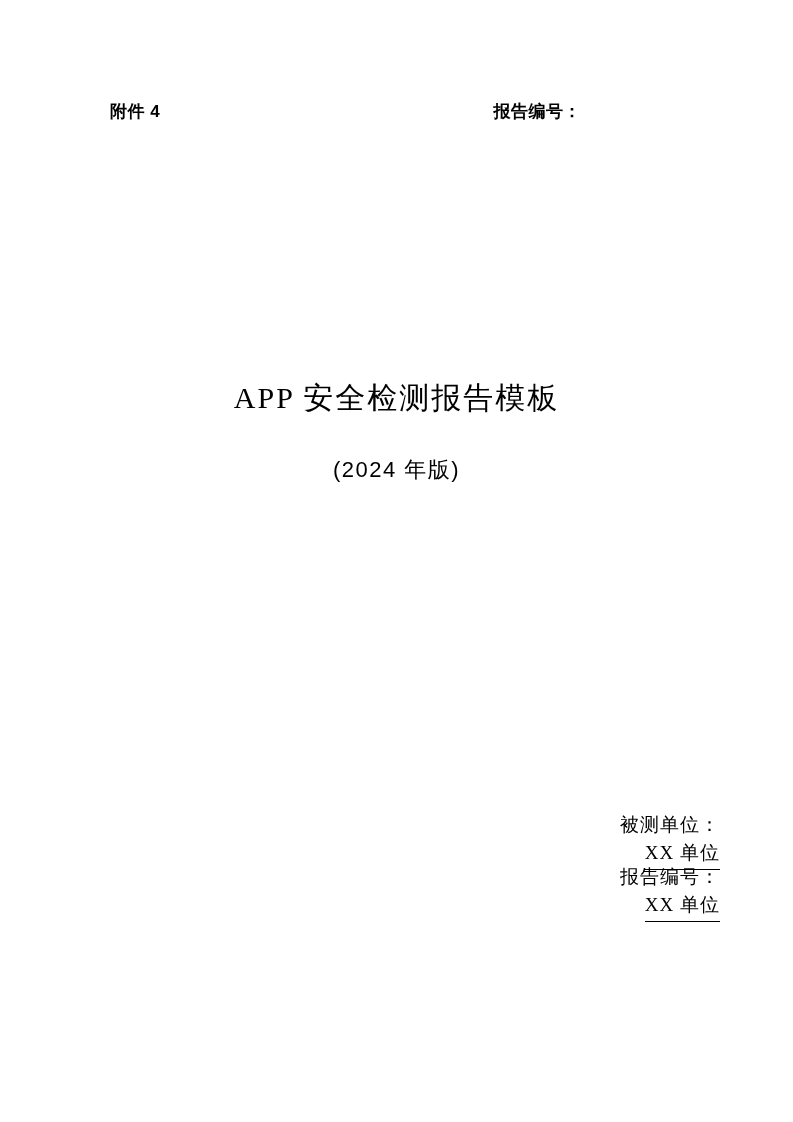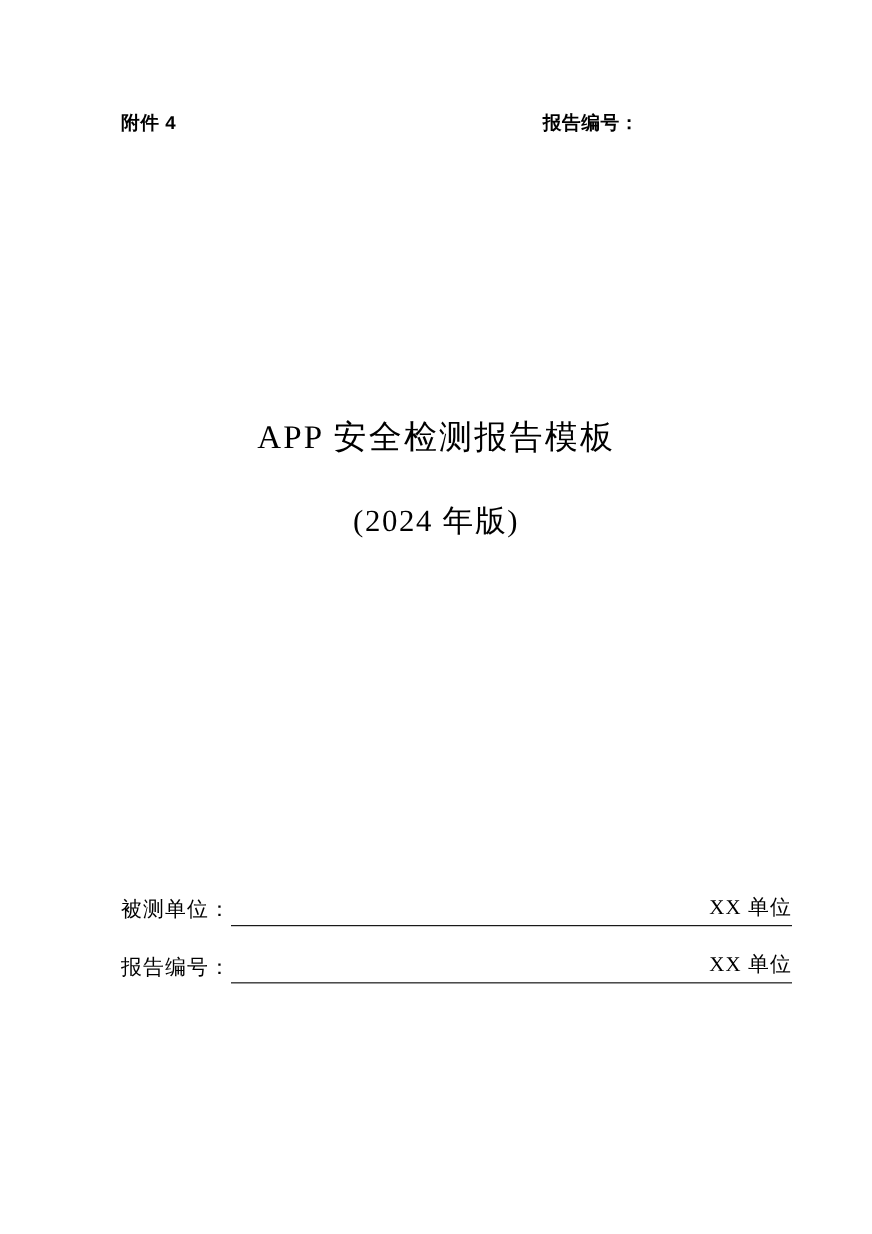--- a/index.html
+++ b/index.html
@@ -55,37 +55,38 @@
     text-align: center;
   }
   .doc-title {
     font-family: "Liberation Serif", serif;
     font-size: 30px;
     letter-spacing: 2px;
     line-height: 1.3;
   }
   .doc-subtitle {
     margin-top: 38px;
-    font-family: Liberation Serif, serif;
-    font-size: 28px;
+    font-family: Liberation Sans, sans-serif;
+    font-size: 22px;
     letter-spacing: 1.5px;
   }
 
   
   .fields {
     position: absolute;
     top: 812px;
     left: 110px;
     width: 610px;
   }
   .field-row {
     display: flex;
     align-items: flex-end;
     margin-bottom: 22px;
     height: 30px;
+    flex-direction: column;
   }
   .field-label {
     font-family: "Liberation Serif", serif;
     font-size: 19px;
     letter-spacing: 1px;
     white-space: nowrap;
     padding-bottom: 2px;
   }
   .field-value-wrap {
     flex: 1;

